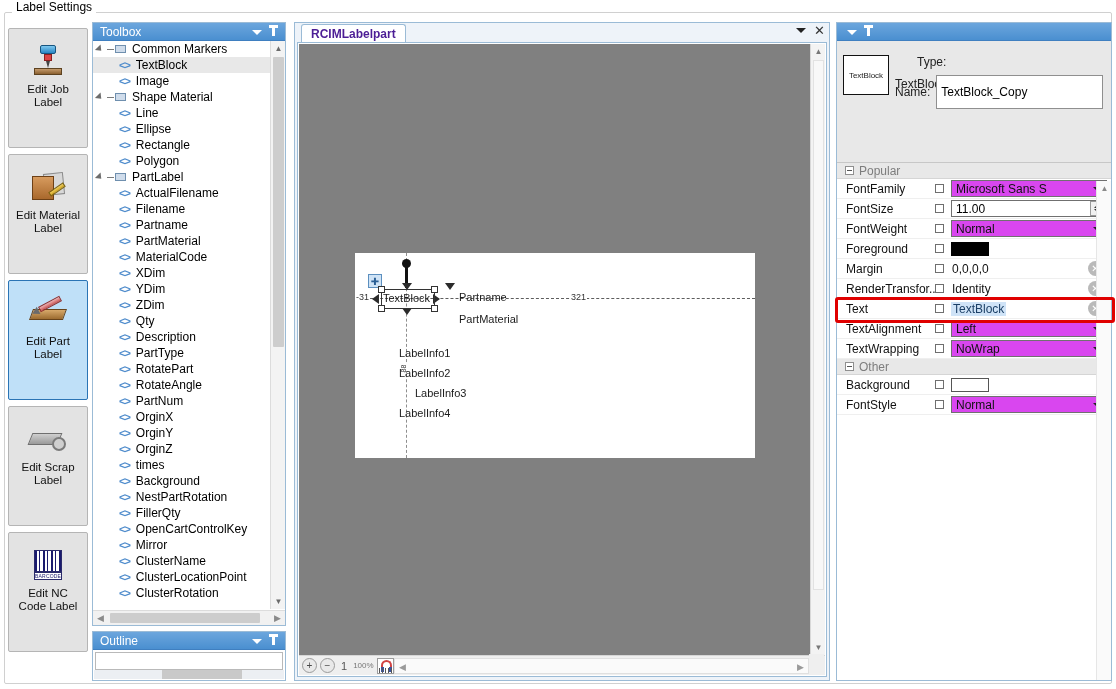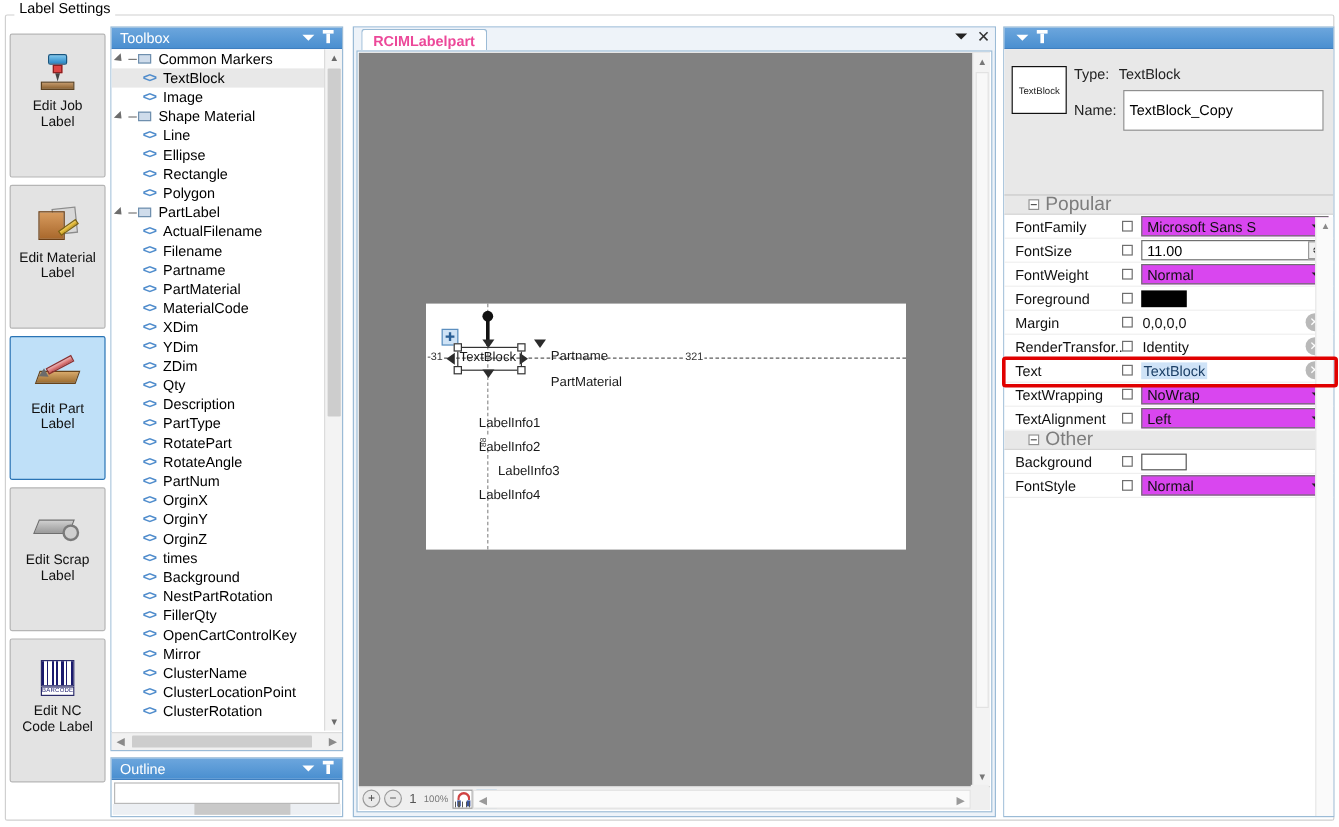--- a/index.html
+++ b/index.html
@@ -178,21 +178,21 @@
   }
   .tab {
     margin-left: 6px;
     height: 18px;
     padding: 0 9px;
     background: #ffffff;
     border: 1px solid #9bbbd6;
     border-bottom: none;
     border-radius: 3px 3px 0 0;
     display: flex; align-items: center;
-    font-size: 12px; font-weight: bold; color: #ec4899;
+    font-size: 12px; font-weight: bold; color: #4c1d95;
     cursor: default;
   }
   .tabstrip-right { position: absolute; right: 4px; top: 2px; display: flex; gap: 8px; align-items: center; }
   .tabstrip-right .caret { width:0;height:0;border-left:5px solid transparent;border-right:5px solid transparent;border-top:5px solid #222; }
   .tabstrip-right .x { font-size: 13px; color: #333; line-height: 11px; }
 
   .docbody {
     position: absolute; left: 2px; right: 2px; top: 19px; bottom: 3px;
     background: #ffffff; border: 1px solid #9bbbd6;
   }
@@ -252,31 +252,31 @@
   
   #props { left: 836px; top: 22px; width: 276px; height: 659px; }
   .props-body { position: absolute; left: 0; right: 0; top: 18px; bottom: 0; background: #ffffff; }
   .props-head { position: relative; height: 122px; background: #e8e8e8; border-bottom: 1px solid #c7c7c7; }
   .preview {
     position: absolute; left: 6px; top: 14px; width: 46px; height: 40px;
     background: #ffffff; border: 1px solid #111;
     display: flex; align-items: center; justify-content: center;
     font-size: 8px; color: #222;
   }
-  .prow-type { position: absolute; left: 58px; top: 14px; display: flex; gap: 8px; align-items: flex-end; font-size: 12px; }
+  .prow-type { position: absolute; left: 58px; top: 14px; display: flex; gap: 8px; align-items: flex-end; font-size: 12px; flex-direction: column; }
   .prow-type .k { color: #222; }
   .prow-type .v { color: #222; }
   .prow-name { position: absolute; left: 58px; top: 34px; right: 8px; display: flex; gap: 6px; align-items: center; }
   .prow-name .k { font-size: 12px; color: #222; }
   .prow-name input { flex: 1; height: 20px; border: 1px solid #8f8f8f; font-size: 12px; padding: 16px 4px; font-family: "Liberation Sans", sans-serif; background: #fff; }
 
   .cat {
     height: 16px; background: #e8e8e8; border-bottom: 1px solid #d5d5d5;
-    display: flex; align-items: center; padding-left: 20px; gap: 5px;
-    color: #7d7d7d; font-size: 16px;
+    display: flex; align-items: center; padding-left: 8px; gap: 5px;
+    color: #7d7d7d; font-size: 12px;
   }
   .expander { width: 9px; height: 9px; border: 1px solid #8f8f8f; background: #fff; position: relative; }
   .expander::before { content:""; position:absolute; left:1px; top:3px; width:5px; height:1px; background:#555; }
 
   .prow { height: 20px; display: flex; align-items: center; border-bottom: 1px solid #efefef; position: relative; }
   .prow .pname { width: 98px; padding-left: 9px; font-size: 12px; color: #111; overflow: hidden; white-space: nowrap; }
   .prow .chk { width: 9px; height: 9px; border: 1px solid #6f6f6f; background: #fff; margin-right: 7px; }
   .prow .pval { flex: 1; display: flex; align-items: center; padding-right: 4px; }
 
   .combo { flex: 1; height: 17px; border: 1px solid #707070; background: #d946ef; display: flex; align-items: center; padding: 0 2px 0 4px; font-size: 12px; color: #111; position: relative; }
@@ -717,43 +717,43 @@
           </div>
           <div class="prow">
             <div class="pname">Text</div>
             <div class="chk"></div>
             <div class="pval">
               <span class="plain sel">TextBlock</span>
               <span class="clearbtn">✕</span>
             </div>
           </div>
           <div class="prow">
+            <div class="pname">TextAlignment</div>
+            <div class="chk"></div>
+            <div class="pval">
+              <div class="combo">
+                <span class="cv">Left</span>
+                <span class="cb">
+                  <i></i>
+                </span>
+              </div>
+            </div>
+          </div>
+          <div class="prow">
             <div class="pname">TextWrapping</div>
             <div class="chk"></div>
             <div class="pval">
               <div class="combo">
                 <span class="cv">NoWrap</span>
                 <span class="cb">
                   <i></i>
                 </span>
               </div>
             </div>
           </div>
-          <div class="prow">
-            <div class="pname">TextAlignment</div>
-            <div class="chk"></div>
-            <div class="pval">
-              <div class="combo">
-                <span class="cv">Left</span>
-                <span class="cb">
-                  <i></i>
-                </span>
-              </div>
-            </div>
-          </div>
           <div class="cat">
             <span class="expander"></span>
             <span>Other</span>
           </div>
           <div class="prow">
             <div class="pname">Background</div>
             <div class="chk"></div>
             <div class="pval">
               <div class="swatch-white" style="background: rgb(255, 255, 255);"></div>
             </div>

